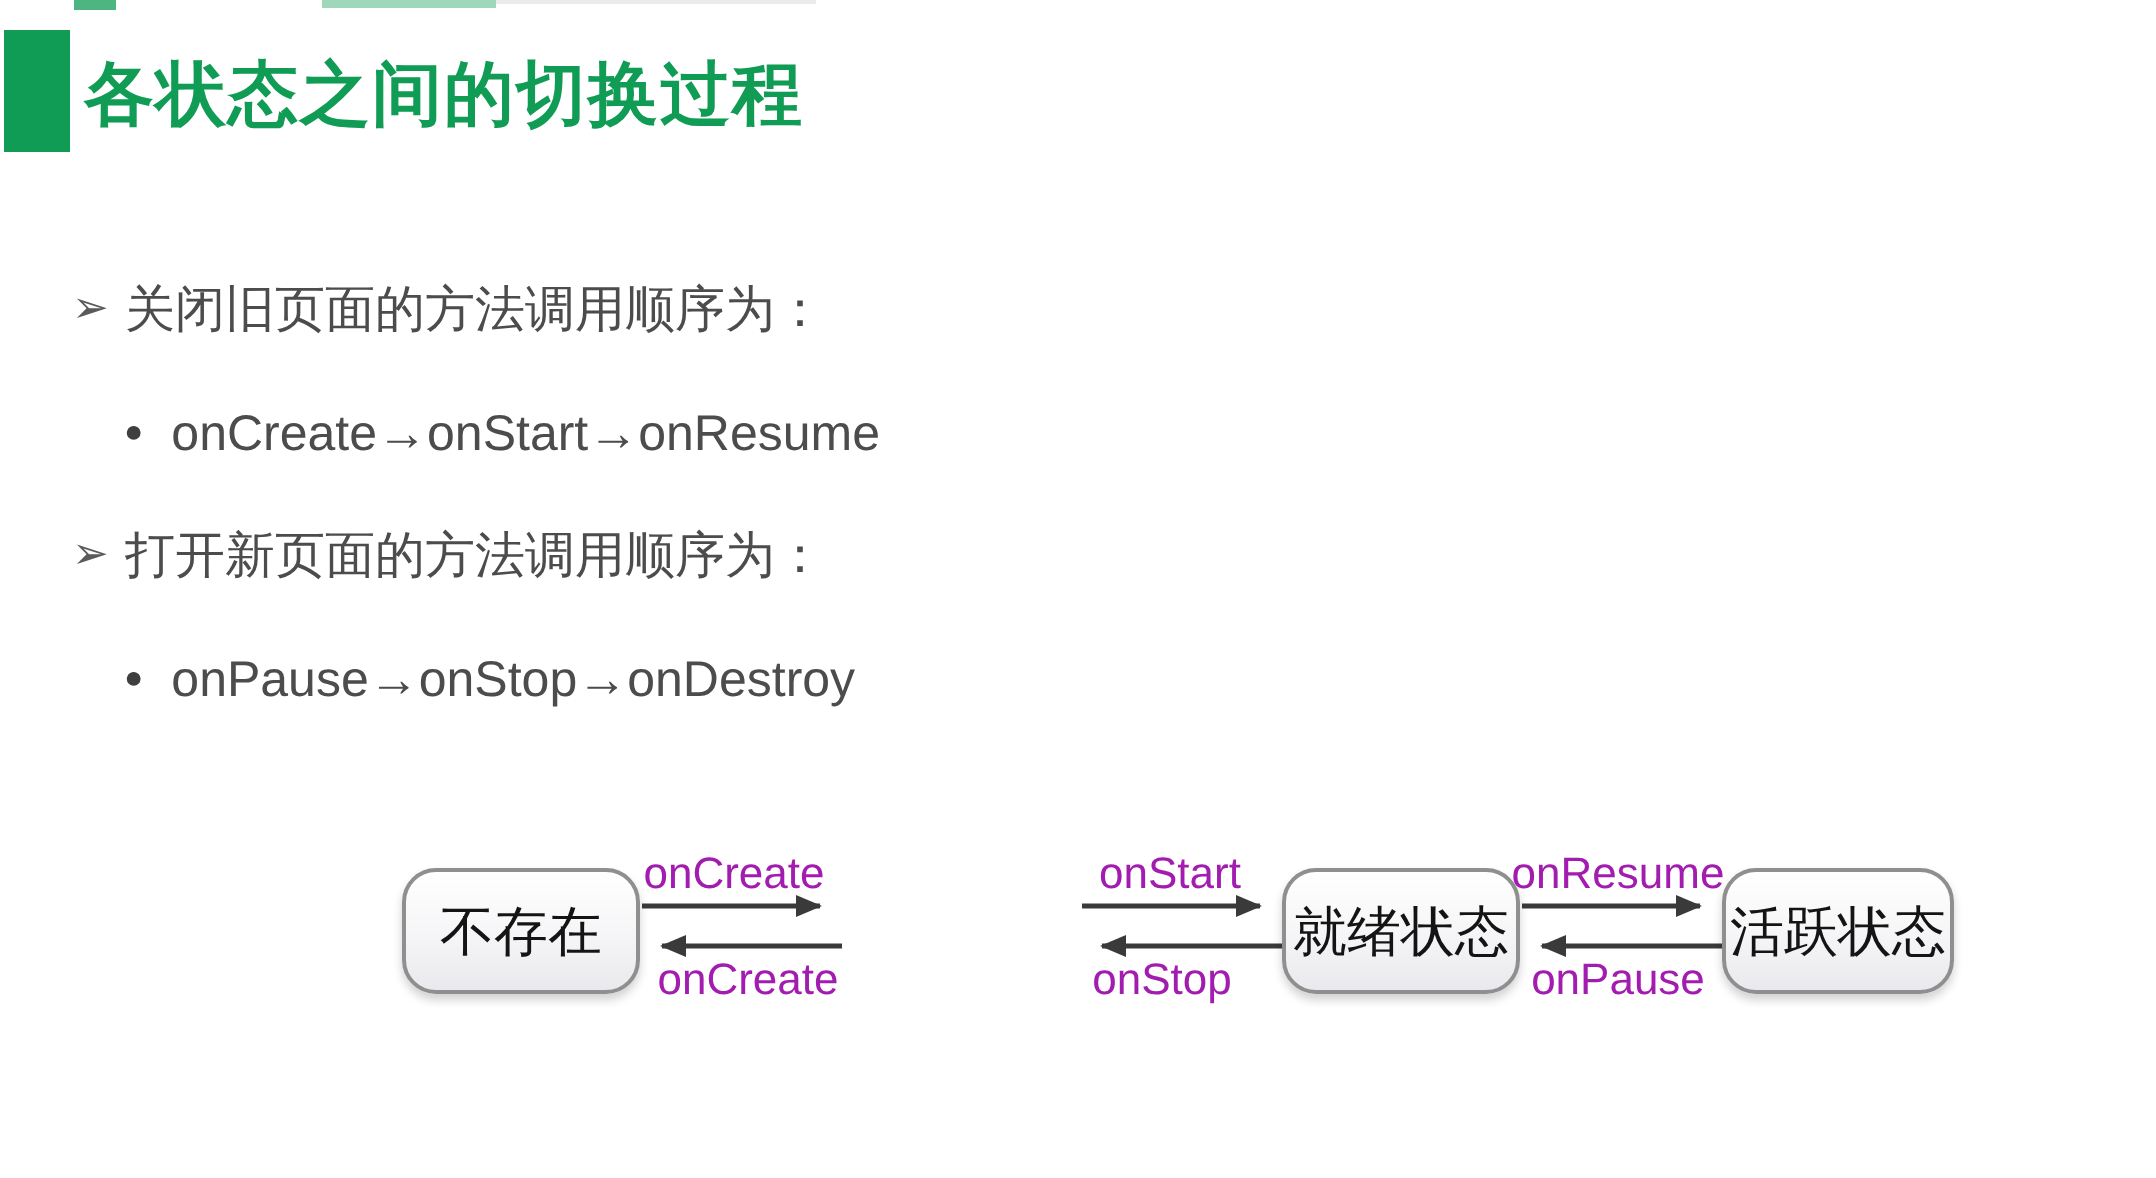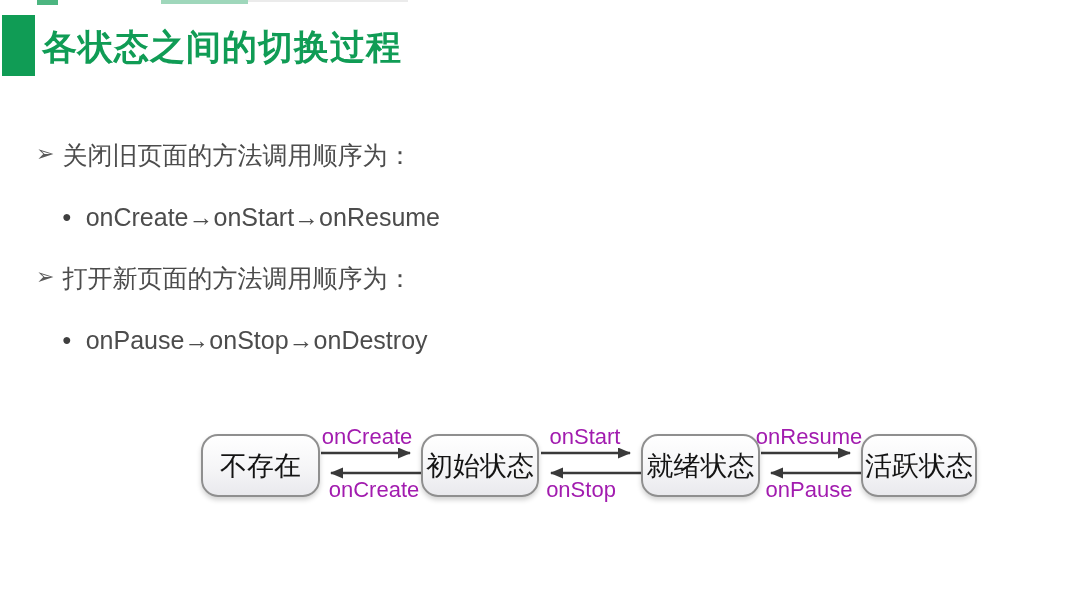--- a/index.html
+++ b/index.html
@@ -109,21 +109,20 @@
       </defs>
       <line x1="321" y1="33" x2="410" y2="33" stroke="#3a3a3a" stroke-width="2.4" marker-end="url(#ah)"></line>
       <line x1="421" y1="53" x2="331" y2="53" stroke="#3a3a3a" stroke-width="2.4" marker-end="url(#ah)"></line>
       <line x1="541" y1="33" x2="630" y2="33" stroke="#3a3a3a" stroke-width="2.4" marker-end="url(#ah)"></line>
       <line x1="641" y1="53" x2="551" y2="53" stroke="#3a3a3a" stroke-width="2.4" marker-end="url(#ah)"></line>
       <line x1="761" y1="33" x2="850" y2="33" stroke="#3a3a3a" stroke-width="2.4" marker-end="url(#ah)"></line>
       <line x1="861" y1="53" x2="771" y2="53" stroke="#3a3a3a" stroke-width="2.4" marker-end="url(#ah)"></line>
     </svg>
 
     <div class="state-box s1">不存在</div>
-    <div class="state-box s2">初始状态</div>
     <div class="state-box s4">活跃状态</div>
     <div class="state-box s3">就绪状态</div>
 
     <div class="t-label t-top lab-oncreate">onCreate</div>
     <div class="t-label t-bot lab-ondestroy">onCreate</div>
     <div class="t-label t-top lab-onstart">onStart</div>
     <div class="t-label t-bot lab-onstop">onStop</div>
     <div class="t-label t-top lab-onresume">onResume</div>
     <div class="t-label t-bot lab-onpause">onPause</div>
   </div>

